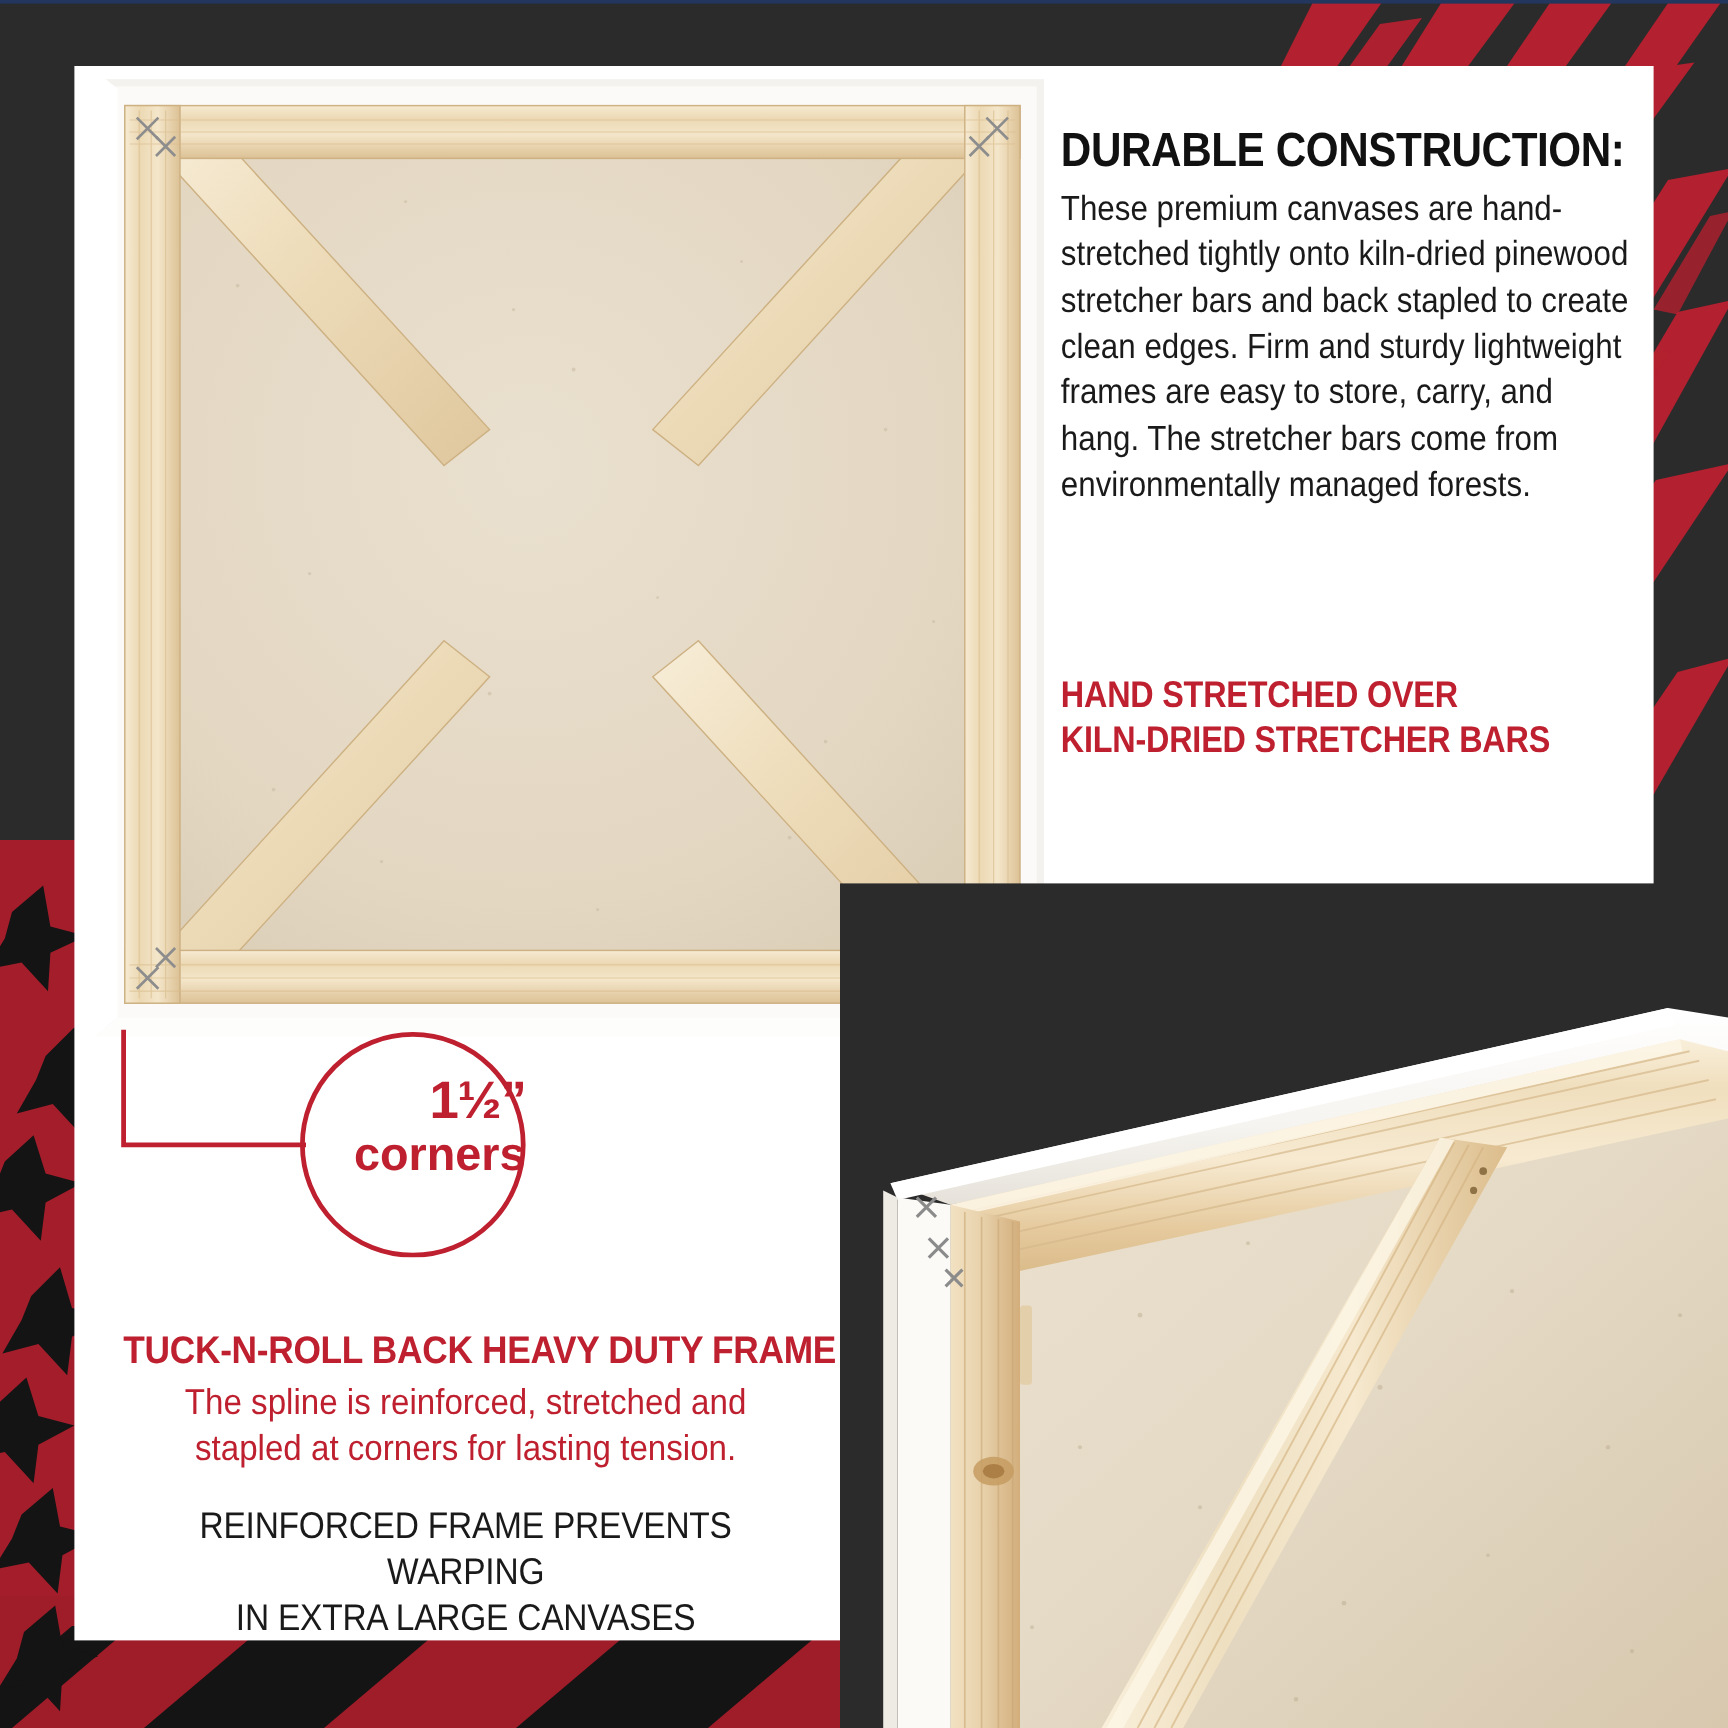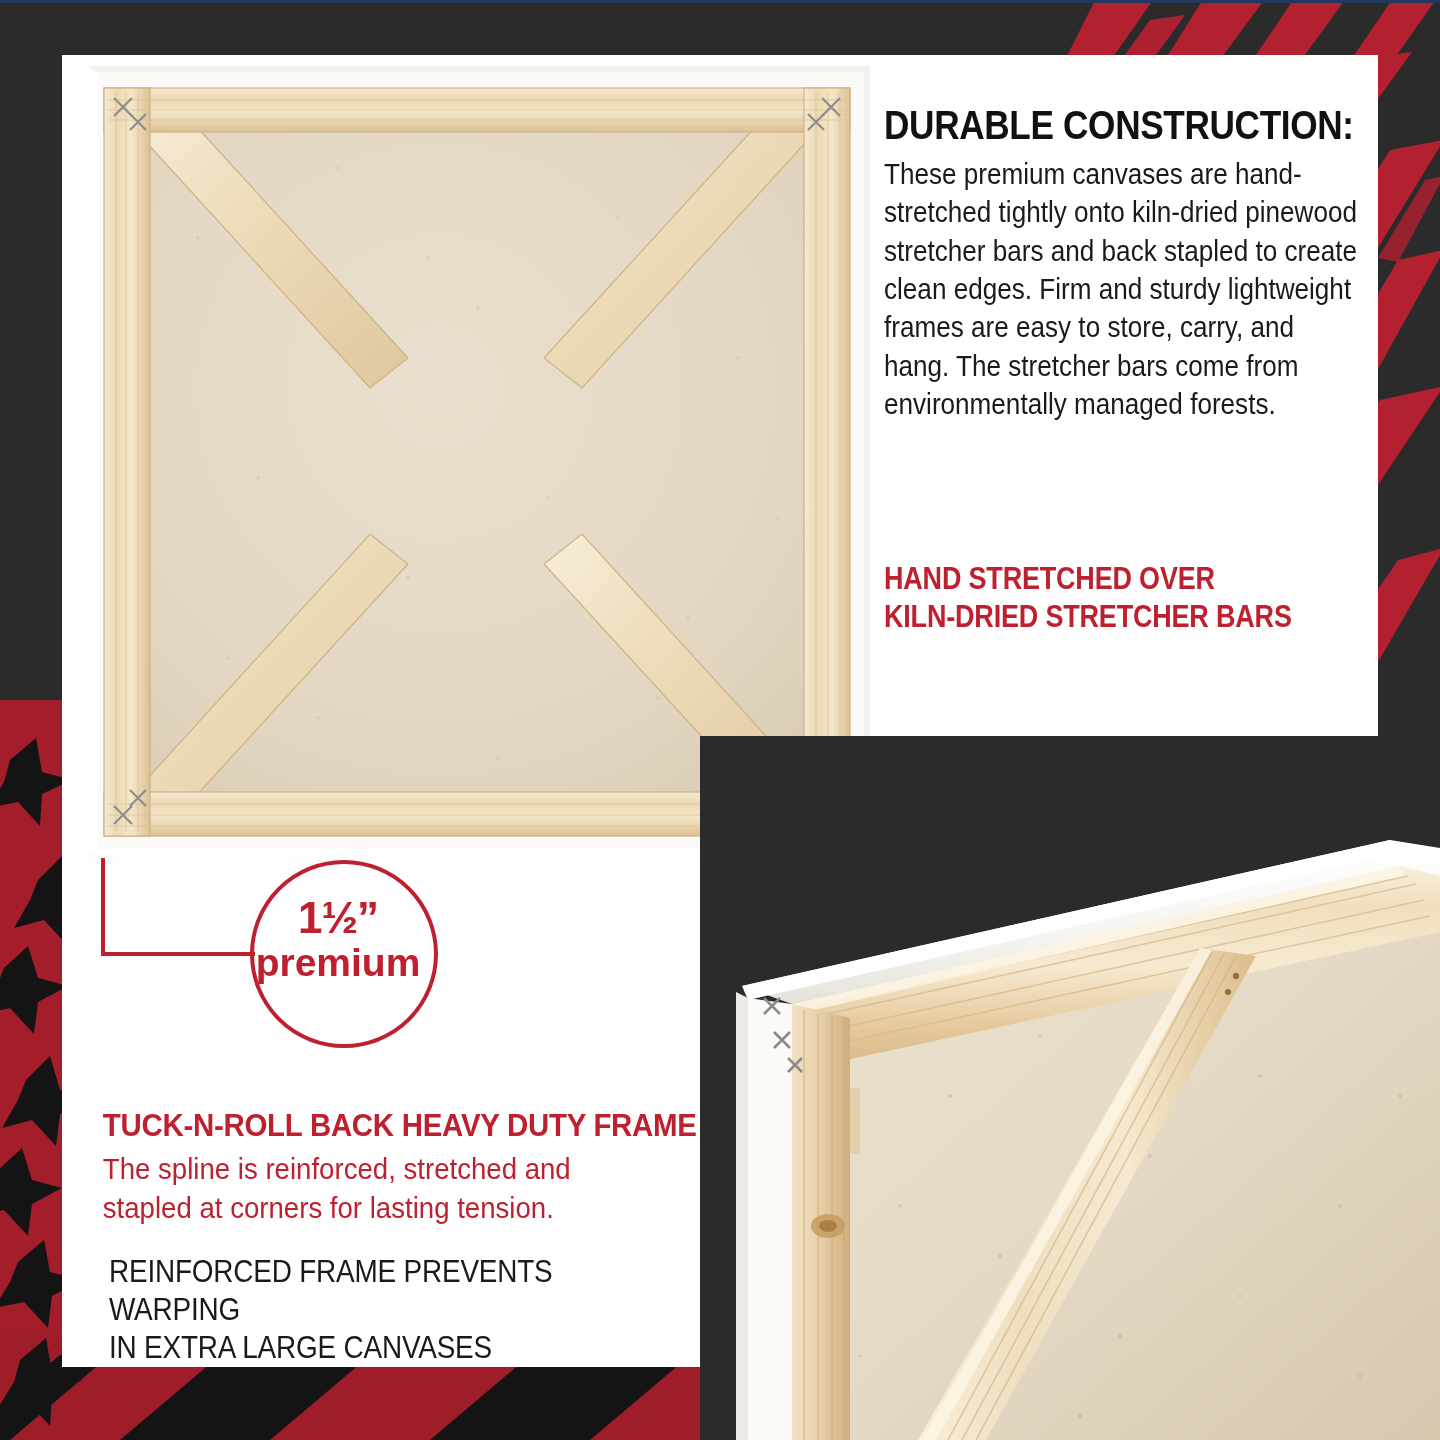--- a/index.html
+++ b/index.html
@@ -64,29 +64,29 @@
     font-weight:bold; font-size:29px; line-height:1.24; letter-spacing:-0.2px;
     color:#111111; text-transform:uppercase;
     transform:scaleX(0.87); transform-origin:left top;
   }
 
   
   .callout { position:absolute; left:95px; top:858px; width:360px; height:190px; z-index:18; }
   .callout svg { display:block; }
   .callout-text {
     position:absolute; left:238px; top:895px; width:200px; z-index:19;
-    text-align:center; color:#bf202f;
+    text-align:right; color:#bf202f;
     font-family:"Liberation Sans Narrow","Liberation Sans", sans-serif;
     font-weight:bold; line-height:1.06;
   }
   .callout-text .measure { font-size:44px; display:block; letter-spacing:-1px; }
   .callout-text .label { font-size:39px; display:block; }
 
   
-  .bottom-block { position:absolute; left:78px; top:1108px; width:620px; z-index:18; text-align:left; }
+  .bottom-block { position:absolute; left:78px; top:1108px; width:620px; z-index:18; text-align:center; }
   .bb-title {
     font-family:"Liberation Sans Narrow","Liberation Sans", sans-serif;
     font-weight:bold; font-size:32px; line-height:1.1; letter-spacing:-0.3px;
     color:#bf202f; text-transform:uppercase; white-space:nowrap;
     transform:scaleX(0.92); transform-origin:center top;
   }
   .bb-sub {
     margin-top:6px;
     font-family:"Liberation Sans Narrow","Liberation Sans", sans-serif;
     font-size:30px; line-height:1.3; color:#bf202f;
@@ -299,21 +299,21 @@
   </div>
 
   <div class="callout">
     <svg width="360" height="190" viewBox="0 0 360 190" xmlns="http://www.w3.org/2000/svg">
       <path d="M8,0 L8,96 L160,96" fill="none" stroke="#bf202f" stroke-width="4"></path>
       <circle cx="249" cy="96" r="92" fill="none" stroke="#bf202f" stroke-width="4"></circle>
     </svg>
   </div>
   <div class="callout-text">
     <span class="measure">1½”</span>
-    <span class="label">premium</span>
+    <span class="label">corners</span>
   </div>
 
   <div class="bottom-block">
     <div class="bb-title">TUCK-N-ROLL BACK HEAVY DUTY FRAME</div>
     <div class="bb-sub">
       <div>The spline is reinforced, stretched and</div>
       <div>stapled at corners for lasting tension.</div>
     </div>
     <div class="bb-foot">
       <span class="l1">REINFORCED FRAME PREVENTS WARPING</span>

